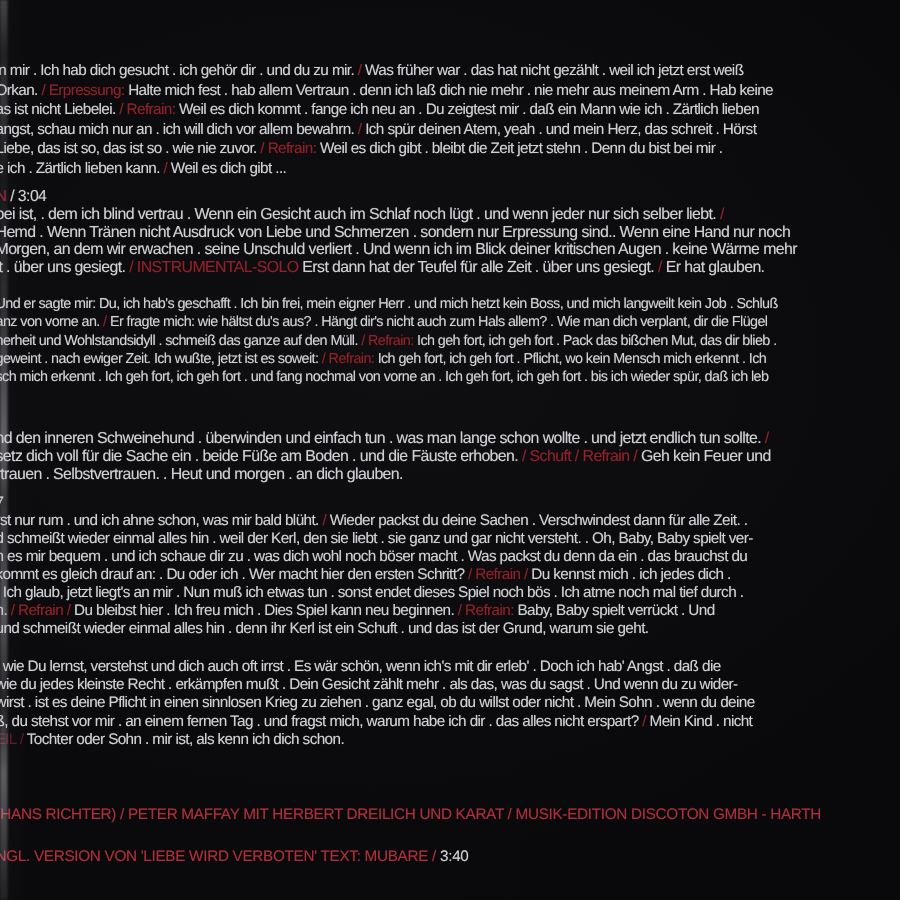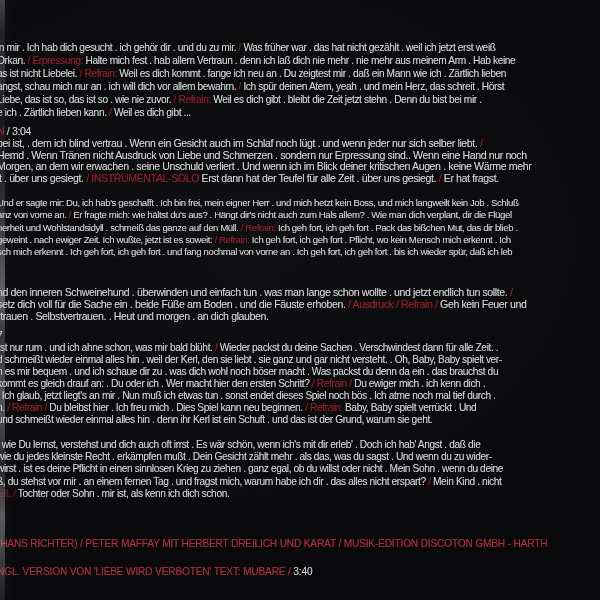--- a/index.html
+++ b/index.html
@@ -56,40 +56,40 @@
         <div class="line"><span class="tw">as ist nicht Liebelei. </span><span class="tr">/ Refrain: </span><span class="tw">Weil es dich kommt . fange ich neu an . Du zeigtest mir . daß ein Mann wie ich  . Zärtlich lieben</span></div>
         <div class="line"><span class="tw">angst, schau mich nur an . ich will dich vor allem bewahrn. </span><span class="tr">/ </span><span class="tw">Ich spür deinen Atem, yeah . und mein Herz, das schreit . Hörst</span></div>
         <div class="line"><span class="tw">Liebe, das ist so, das ist so . wie nie zuvor. </span><span class="tr">/ Refrain: </span><span class="tw">Weil es dich gibt . bleibt die Zeit jetzt stehn . Denn du bist bei mir .</span></div>
         <div class="line"><span class="tw">e ich . Zärtlich lieben kann. </span><span class="tr">/ </span><span class="tw">Weil es dich gibt ...</span></div>
       </div>
       <div class="section" style="top: 126px; font-size: 10.6px; line-height: 11.8px;">
         <div class="line"><span class="tr">N </span><span class="tw">/ 3:04</span></div>
         <div class="line"><span class="tw">bei ist, . dem ich blind vertrau . Wenn ein Gesicht auch im Schlaf noch lügt . und wenn jeder nur sich selber liebt. </span><span class="tr">/</span></div>
         <div class="line"><span class="tw">Hemd . Wenn Tränen nicht Ausdruck von Liebe und Schmerzen . sondern nur Erpressung sind.. Wenn eine Hand nur noch</span></div>
         <div class="line"><span class="tw">Morgen, an dem wir erwachen . seine Unschuld verliert . Und wenn ich im Blick deiner kritischen Augen . keine Wärme mehr</span></div>
-        <div class="line"><span class="tw">it . über uns gesiegt. </span><span class="tr">/ INSTRUMENTAL-SOLO </span><span class="tw">Erst dann hat der Teufel für alle Zeit . über uns gesiegt. </span><span class="tr">/ </span><span class="tw">Er hat fragst.</span></div>
+        <div class="line"><span class="tw">it . über uns gesiegt. </span><span class="tr">/ INSTRUMENTAL-SOLO </span><span class="tw">Erst dann hat der Teufel für alle Zeit . über uns gesiegt. </span><span class="tr">/ </span><span class="tw">Er hat glauben.</span></div>
       </div>
       <div class="section" style="top: 197px; font-size: 9.6px; line-height: 12.3px;">
         <div class="line"><span class="tw">Und er sagte mir: Du, ich hab's geschafft . Ich bin frei, mein eigner Herr . und mich hetzt kein Boss, und mich langweilt kein Job .  Schluß</span></div>
         <div class="line"><span class="tw">anz von vorne an. </span><span class="tr">/ </span><span class="tw">Er fragte mich: wie hältst du's aus? . Hängt dir's nicht auch zum Hals allem? . Wie man dich verplant, dir die Flügel</span></div>
         <div class="line"><span class="tw">herheit und Wohlstandsidyll . schmeiß das ganze auf den Müll. </span><span class="tr">/ Refrain: </span><span class="tw">Ich geh fort, ich geh fort . Pack das bißchen Mut, das dir blieb .</span></div>
         <div class="line"><span class="tw">geweint . nach ewiger Zeit. Ich wußte, jetzt ist es soweit: </span><span class="tr">/ Refrain: </span><span class="tw">Ich geh fort, ich geh fort . Pflicht, wo kein Mensch mich erkennt . Ich</span></div>
         <div class="line"><span class="tw">sch mich erkennt . Ich geh fort, ich geh fort . und fang nochmal von vorne an . Ich geh fort, ich geh fort . bis ich wieder spür, daß ich leb</span></div>
       </div>
       <div class="section" style="top: 286px; font-size: 10.6px; line-height: 12.1px;">
         <div class="line"><span class="tw">nd den inneren Schweinehund . überwinden und einfach tun . was man lange schon wollte . und jetzt endlich tun sollte. </span><span class="tr">/</span></div>
-        <div class="line"><span class="tw">setz dich voll für die Sache ein . beide Füße am Boden . und die Fäuste erhoben. </span><span class="tr">/ Ausdruck / Refrain / </span><span class="tw">Geh kein Feuer und</span></div>
+        <div class="line"><span class="tw">setz dich voll für die Sache ein . beide Füße am Boden . und die Fäuste erhoben. </span><span class="tr">/ Schuft / Refrain / </span><span class="tw">Geh kein Feuer und</span></div>
         <div class="line"><span class="tw">rtrauen . Selbstvertrauen. . Heut und morgen . an dich glauben.</span></div>
       </div>
       <div class="section" style="top: 330px; font-size: 10.2px; line-height: 12px;">
         <div class="line"><span class="tw">7</span></div>
         <div class="line"><span class="tw">rst nur rum . und ich ahne schon, was mir bald blüht. </span><span class="tr">/ </span><span class="tw">Wieder packst du deine Sachen . Verschwindest dann für alle Zeit. .</span></div>
         <div class="line"><span class="tw">d schmeißt wieder einmal alles hin . weil der Kerl, den sie liebt . sie ganz und gar nicht versteht. . Oh, Baby, Baby spielt ver-</span></div>
         <div class="line"><span class="tw">h es mir bequem . und ich schaue dir zu . was dich wohl noch böser macht . Was packst du denn da ein . das brauchst du</span></div>
-        <div class="line"><span class="tw">kommt es gleich drauf an: . Du oder ich . Wer macht hier den ersten Schritt? </span><span class="tr">/ Refrain / </span><span class="tw">Du ewiger mich . ich kenn dich .</span></div>
+        <div class="line"><span class="tw">kommt es gleich drauf an: . Du oder ich . Wer macht hier den ersten Schritt? </span><span class="tr">/ Refrain / </span><span class="tw">Du kennst mich . ich jedes dich .</span></div>
         <div class="line"><span class="tw">. Ich glaub, jetzt liegt's an mir . Nun muß ich etwas tun . sonst endet dieses Spiel noch bös . Ich atme noch mal tief durch .</span></div>
         <div class="line"><span class="tw">n. </span><span class="tr">/ Refrain /  </span><span class="tw">Du bleibst hier . Ich freu mich . Dies Spiel kann neu beginnen. </span><span class="tr">/ Refrain: </span><span class="tw">Baby, Baby spielt verrückt . Und</span></div>
         <div class="line"><span class="tw">und schmeißt wieder einmal alles hin . denn ihr Kerl ist ein Schuft . und das ist der Grund, warum sie geht.</span></div>
       </div>
       <div class="section" style="top: 439px; font-size: 10.2px; line-height: 12.2px;">
         <div class="line"><span class="tw">. wie Du lernst, verstehst und dich auch oft irrst . Es wär schön, wenn ich's mit dir erleb' . Doch ich hab' Angst  . daß die</span></div>
         <div class="line"><span class="tw">wie du jedes kleinste Recht . erkämpfen mußt . Dein Gesicht zählt mehr . als das, was du sagst . Und wenn du zu wider-</span></div>
         <div class="line"><span class="tw">wirst . ist es deine Pflicht  in einen sinnlosen Krieg zu ziehen . ganz egal, ob du willst oder nicht . Mein Sohn . wenn du deine</span></div>
         <div class="line"><span class="tw">ß, du stehst vor mir . an einem fernen Tag . und fragst mich, warum habe ich dir . das alles nicht erspart? </span><span class="tr">/ </span><span class="tw">Mein Kind . nicht</span></div>
         <div class="line"><span class="trd">EIL / </span><span class="tw">Tochter oder Sohn . mir ist, als kenn ich dich schon.</span></div>

